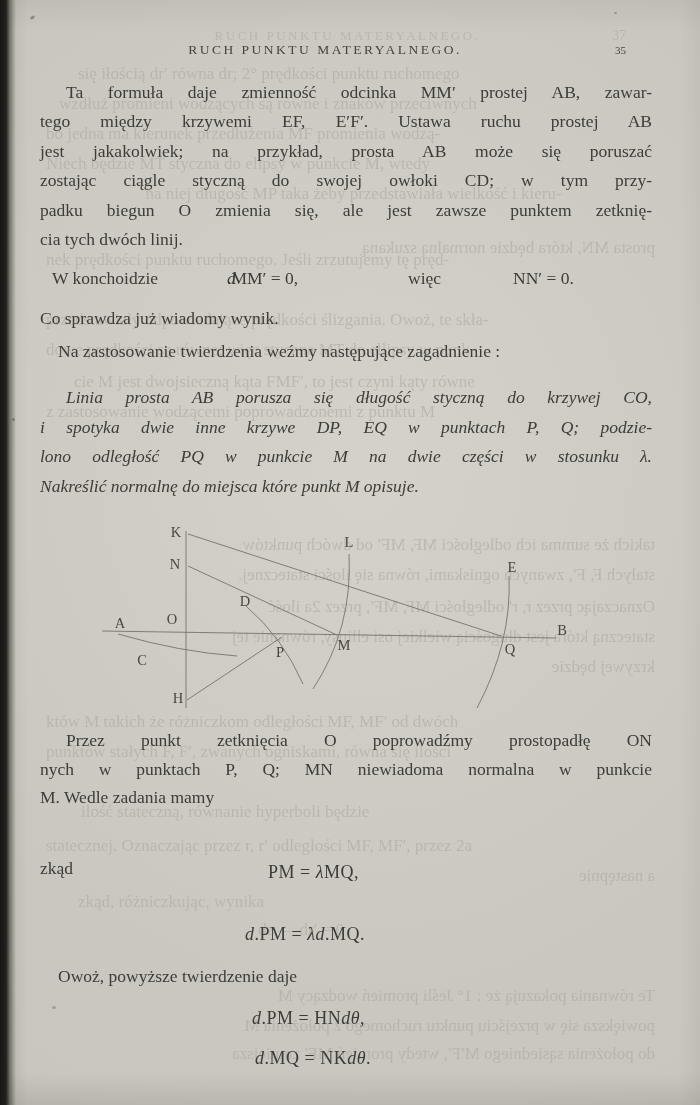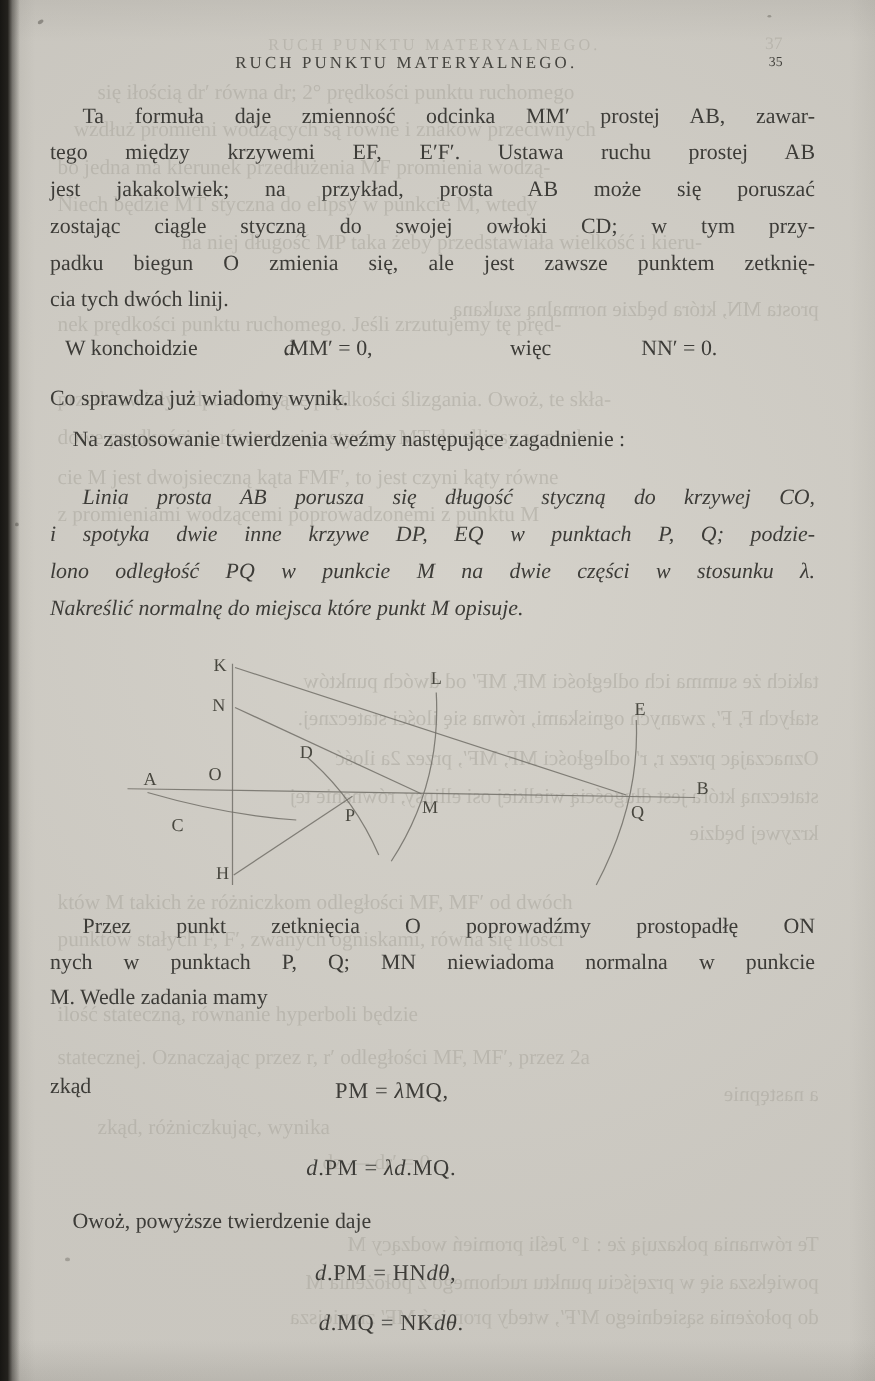--- a/index.html
+++ b/index.html
@@ -86,31 +86,31 @@
       <div class="bleed" style="top: 26px; padding-left: 572px; font-size: 14px;">37</div>
       <div class="bleed" style="top: 64px; padding-left: 38px;">się iłością dr′ równa dr; 2° prędkości punktu ruchomego</div>
       <div class="bleed" style="top: 94px; padding-left: 6px; margin-left: 13px;">wzdłuż promieni wodzących są równe i znaków przeciwnych</div>
       <div class="bleed" style="top: 124px; padding-left: 6px;">bo jedna ma kierunek przedłużenia MF promienia wodzą-</div>
       <div class="bleed" style="top: 154px; padding-left: 6px;">Niech będzie MT styczna do elipsy w punkcie M, wtedy</div>
       <div class="bleed" style="top: 184px; padding-left: 6px; text-align: center;">na niej długość MP taka żeby przedstawiała wielkość i kieru-</div>
       <div class="bleed mir" style="top: 238px; padding-left: 8px;">prosta MN, która będzie normalną szukaną</div>
       <div class="bleed" style="top: 250px; padding-left: 6px;">nek prędkości punktu ruchomego. Jeśli zrzutujemy tę pręd-</div>
       <div class="bleed" style="top: 310px; padding-left: 6px;">przedstawiały odpowiadające prędkości ślizgania. Owoż, te skła-</div>
       <div class="bleed" style="top: 340px; padding-left: 6px;">dowe prędkości są równe; więc styczna MT do ellipsy w punk-</div>
-      <div class="bleed" style="top: 372px; padding-left: 6px;">cie M jest dwojsieczną kąta FMF′, to jest czyni kąty równe</div>
-      <div class="bleed" style="top: 402px; padding-left: 6px;">z promieniami wodzącemi poprowadzonemi z punktu M</div>
+      <div class="bleed" style="top: 372px; padding-left: 6px; margin-left: 28px;">cie M jest dwojsieczną kąta FMF′, to jest czyni kąty równe</div>
+      <div class="bleed" style="top: 402px; padding-left: 6px;">z zastosowanie wodzącemi poprowadzonemi z punktu M</div>
       <div class="bleed mir" style="top: 535px; padding-left: 2px;">takich że summa ich odległości MF, MF′ od dwóch punktów</div>
       <div class="bleed mir" style="top: 565px; padding-left: 2px;">stałych F, F′, zwanych ogniskami, równa się ilości statecznej.</div>
       <div class="bleed mir" style="top: 597px; padding-left: 2px;">Oznaczając przez r, r′ odległości MF, MF′, przez 2a ilość</div>
       <div class="bleed mir" style="top: 627px; padding-left: 2px;">stateczną która jest długością wielkiej osi ellipsy, równanie tej</div>
       <div class="bleed mir" style="top: 657px; padding-left: 2px;">krzywej będzie</div>
       <div class="bleed" style="top: 712px; padding-left: 6px;">któw M takich że różniczkom odległości MF, MF′ od dwóch</div>
       <div class="bleed" style="top: 742px; padding-left: 6px;">punktów stałych F, F′, zwanych ogniskami, równa się ilości</div>
       <div class="bleed" style="top: 800px; padding-left: 6px; margin-top: 36px;">statecznej. Oznaczając przez r, r′ odległości MF, MF′, przez 2a</div>
-      <div class="bleed" style="top: 802px; padding-left: 6px;">ilość stateczną, równanie hyperboli będzie</div>
+      <div class="bleed" style="top: 802px; padding-left: 6px; margin-left: 35px;">ilość stateczną, równanie hyperboli będzie</div>
       <div class="bleed mir" style="top: 866px; padding-left: 8px;">a następnie</div>
       <div class="bleed" style="top: 892px; padding-left: 38px;">zkąd, różniczkując, wynika</div>
       <div class="bleed" style="top: 920px; padding-left: 218px;">dz — dr′ = 0</div>
       <div class="bleed mir" style="top: 986px; padding-left: 2px;">Te równania pokazują że : 1° Jeśli promień wodzący M</div>
       <div class="bleed mir" style="top: 1016px; padding-left: 2px;">powiększa się w przejściu punktu ruchomego z położenia M</div>
       <div class="bleed mir" style="top: 1044px; padding-left: 2px;">do położenia sąsiedniego M′F′, wtedy promień MF′ zmniejsza</div>
     </div>
 
   <svg id="figure-svg" width="540" height="205" viewBox="60 515 540 205">
     <g>

